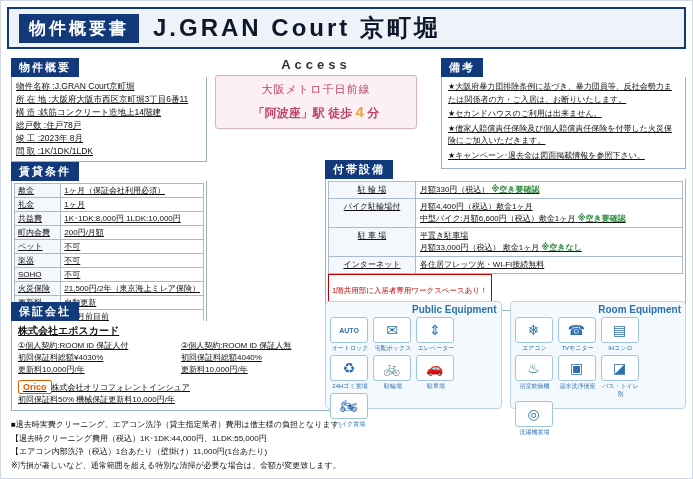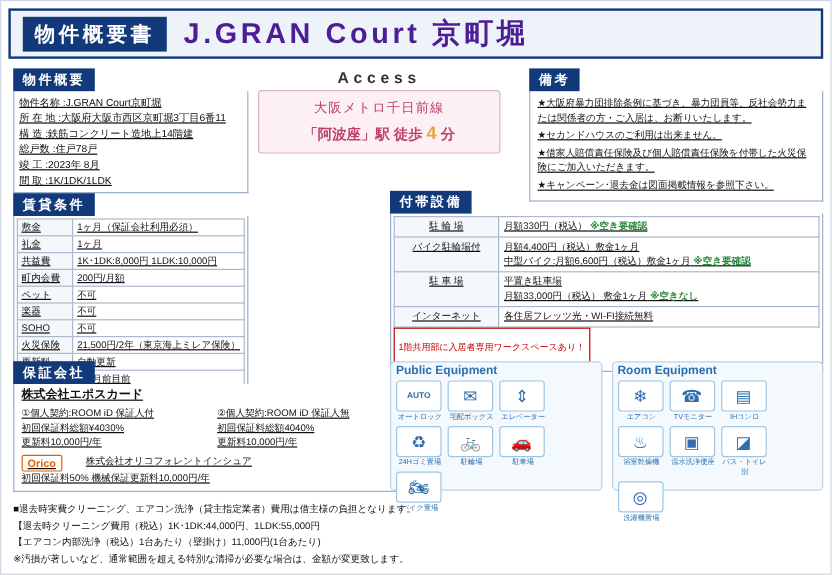--- a/index.html
+++ b/index.html
@@ -19,21 +19,21 @@
     position:absolute;left:6px;top:6px;width:679px;height:42px;
     background:#eef3fa;border:2px solid #123a7a;box-sizing:border-box;
     display:flex;align-items:center;
   }
   .hdr-tag{
     margin-left:10px;background:#123a7a;color:#fff;
     font-size:17px;font-weight:bold;letter-spacing:3px;
     padding:3px 10px;
   }
   .hdr-title{
-    margin-left:14px;color:#4c1d95;font-size:24px;font-weight:bold;
+    margin-left:14px;color:#0f172a;font-size:24px;font-weight:bold;
     letter-spacing:3px;
   }
   
   .bar{
     background:#123a7a;color:#fff;font-size:11px;font-weight:bold;
     letter-spacing:2px;padding:2px 8px;display:inline-block;
   }
   .panel{position:absolute;box-sizing:border-box;}
   .panel-body{
     border:1px solid #9bb0cc;border-top:none;background:#fff;
@@ -52,21 +52,21 @@
   }
   table.kv td.k{width:58px;background:#f4f7fb;white-space:nowrap;}
   table.kv td.v{white-space:nowrap;}
   .req{color:#c00000;font-weight:bold;}
 
   #guarantee{left:10px;top:300px;width:330px;}
   #guarantee .gbody{font-size:8px;line-height:12px;padding:4px 6px;}
   .g-name{font-size:10px;font-weight:bold;margin-bottom:3px;}
   .g-cols{display:flex;gap:10px;margin-bottom:4px;}
   .g-col{flex:1;}
-  .orico{display:flex;align-items:flex-start;gap:20px;margin-top:3px;}
+  .orico{display:flex;align-items:flex-end;gap:0;margin-top:3px;}
   .orico-logo{
     border:1px solid #e06000;color:#e06000;font-size:9px;font-weight:bold;
     padding:0 4px;border-radius:2px;
   }
   .note-small{font-size:7.5px;margin-top:3px;}
 
   
   #access{left:214px;top:56px;width:202px;}
   .access-title{
     font-size:13px;letter-spacing:4px;color:#333;text-align:center;
@@ -92,21 +92,21 @@
   .vac{color:#2c8a3d;font-weight:bold;}
   .red-box{border:1px solid #c00000;color:#c00000;font-size:7.5px;padding:11px 3px;display:inline-block;}
 
   
   .eq-wrap{position:absolute;left:324px;top:300px;width:361px;height:108px;
     display:flex;gap:8px;}
   .eq{
     flex:1;border:1px solid #bcd3e8;border-radius:4px;background:#f3f9fd;
     box-sizing:border-box;padding:2px 4px;
   }
-  .eq-title{font-size:10px;color:#2f6fae;font-weight:bold;margin-bottom:2px;}
+  .eq-title{font-size:10px;color:#2f6fae;font-weight:bold;margin-bottom:2px;text-align:right;}
   .eq-grid{display:flex;flex-wrap:wrap;gap:3px;}
   .eq-item{width:40px;text-align:center;}
   .eq-ico{
     width:38px;height:26px;border:1px solid #9ec6e3;border-radius:3px;
     background:#fff;display:flex;align-items:center;justify-content:center;
     font-size:14px;color:#2f6fae;box-sizing:border-box;
   }
   .eq-lb{font-size:6px;color:#2f6fae;line-height:8px;margin-top:1px;}
 
   

